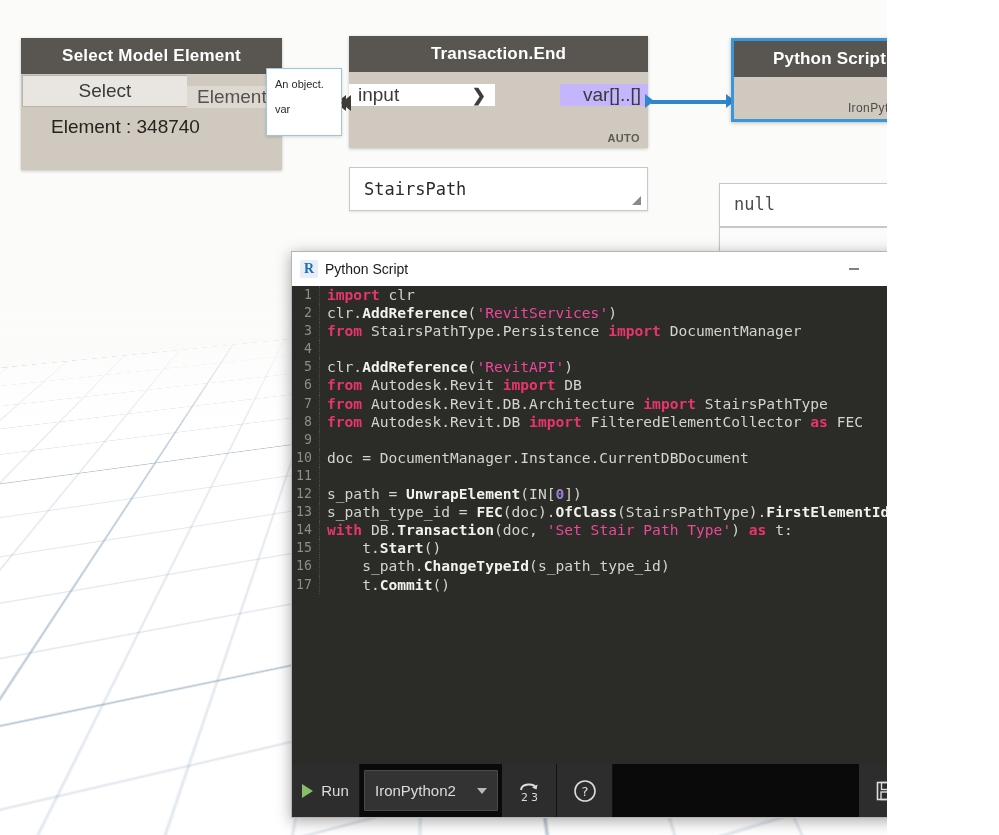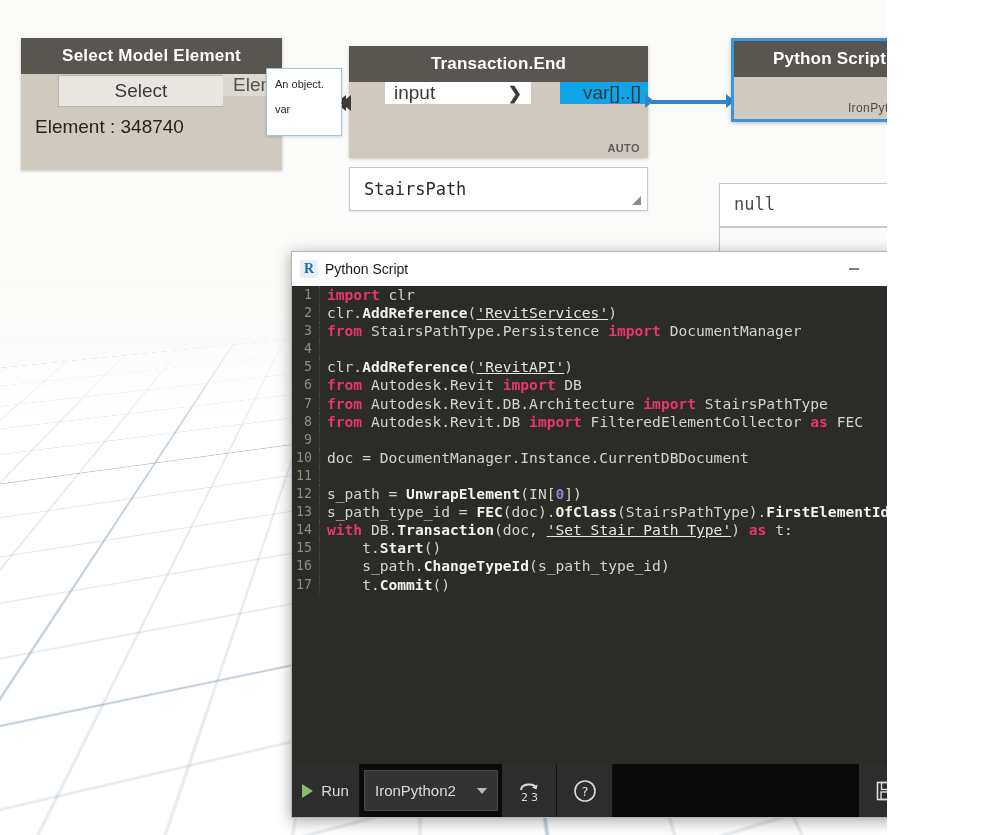--- a/index.html
+++ b/index.html
@@ -72,23 +72,22 @@
     text-align: center;
     line-height: 20px;
     padding: 8px 4px;
     letter-spacing: 0.2px;
   }
   .node-body {
     background: #cfc9bf;
   }
   .port-row {
     display: flex;
-    align-items: flex-start;
+    align-items: flex-end;
     height: 34px;
-    margin-left: 36px;
   }
   .port {
     background: #e9e6e1;
     display: flex;
     align-items: center;
     font-size: 19px;
     color: #3a3a3a;
     box-sizing: border-box;
   }
   .node-footer {
@@ -133,25 +132,26 @@
     padding-left: 10px;
     color: #55524e;
   }
   #node-select .value-area {
     background: #cfc9bf;
     height: 62px;
     padding: 8px 0 0 14px;
     font-size: 19px;
     color: #26241f;
     box-sizing: border-box;
+    margin-left: 16px;
   }
 
   
   #node-transaction {
-    left: 349px; top: 46px;
+    left: 349px; top: 36px;
     width: 299px;
   }
   #node-transaction .in-port {
     flex: 0 0 146px;
     background: #ffffff;
     padding-left: 9px;
     position: relative;
     justify-content: space-between;
   }
   #node-transaction .in-port .caret {
@@ -159,21 +159,21 @@
     font-size: 17px;
     color: #3d3d3d;
     padding-right: 9px;
   }
   #node-transaction .mid-gap {
     flex: 1;
     background: #cfc9bf;
   }
   #node-transaction .out-port {
     flex: 0 0 88px;
-    background: #0ea5e9;
+    background: #c4b5fd;
     justify-content: center;
     padding-left: 16px;
   }
 
   
   #node-python {
     left: 731px; top: 38px;
     width: 197px;
     border: 3px solid #3a96d8;
     box-shadow: 0 1px 4px rgba(0,0,0,0.25);
@@ -329,21 +329,21 @@
     padding-right: 7px;
     color: #8f8c84;
     font-size: 13.2px;
     box-sizing: border-box;
     border-right: 1px dotted #4e4b46;
     margin-right: 7px;
   }
   .code-text { color: #d4d4ce; }
   .kw   { color: #e8356d; font-weight: bold; }
   .fn   { color: #f2f2ec; font-weight: bold; }
-  .str  { color: #e5e5e5; text-decoration: underline; }
+  .str  { color: #ec4899; }
   .num  { color: #9c7fd4; font-weight: bold; }
   .plain{ color: #d4d4ce; }
 
   #toolbar {
     position: absolute;
     left: 0; bottom: 0;
     width: 100%;
     height: 53px;
     background: #0a0a0a;
     display: flex;

